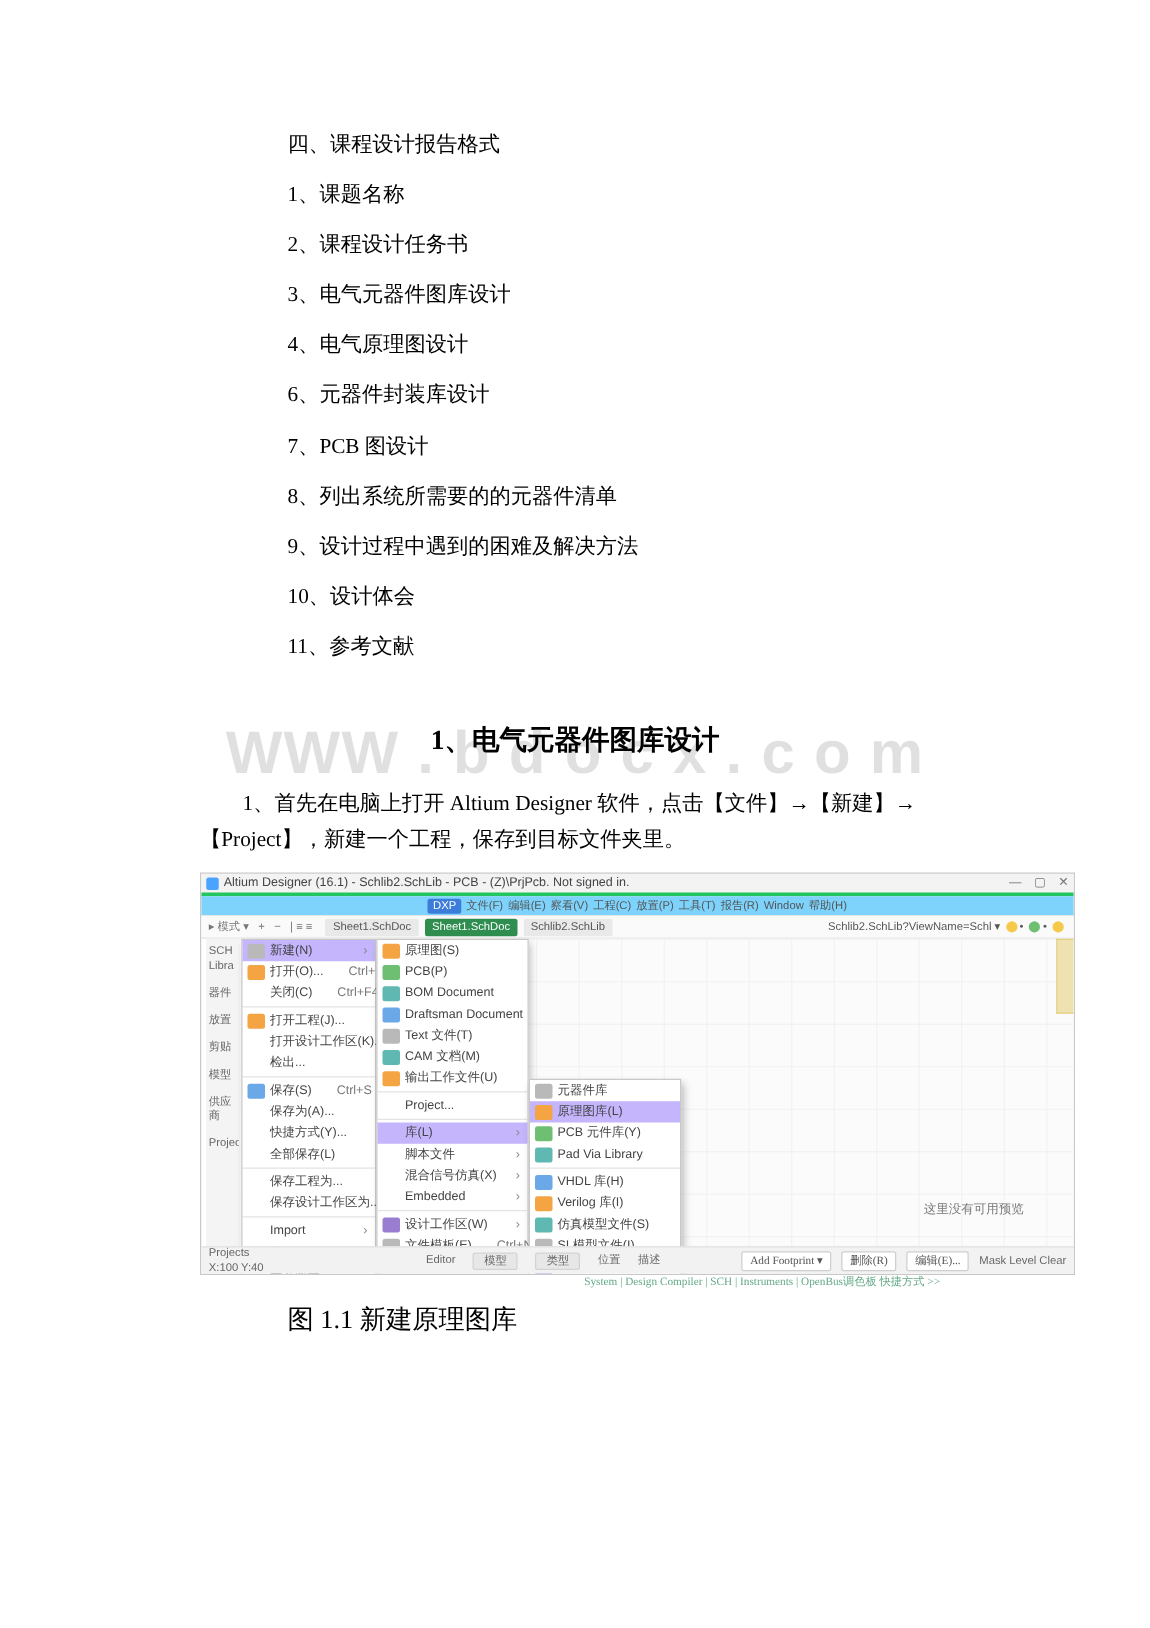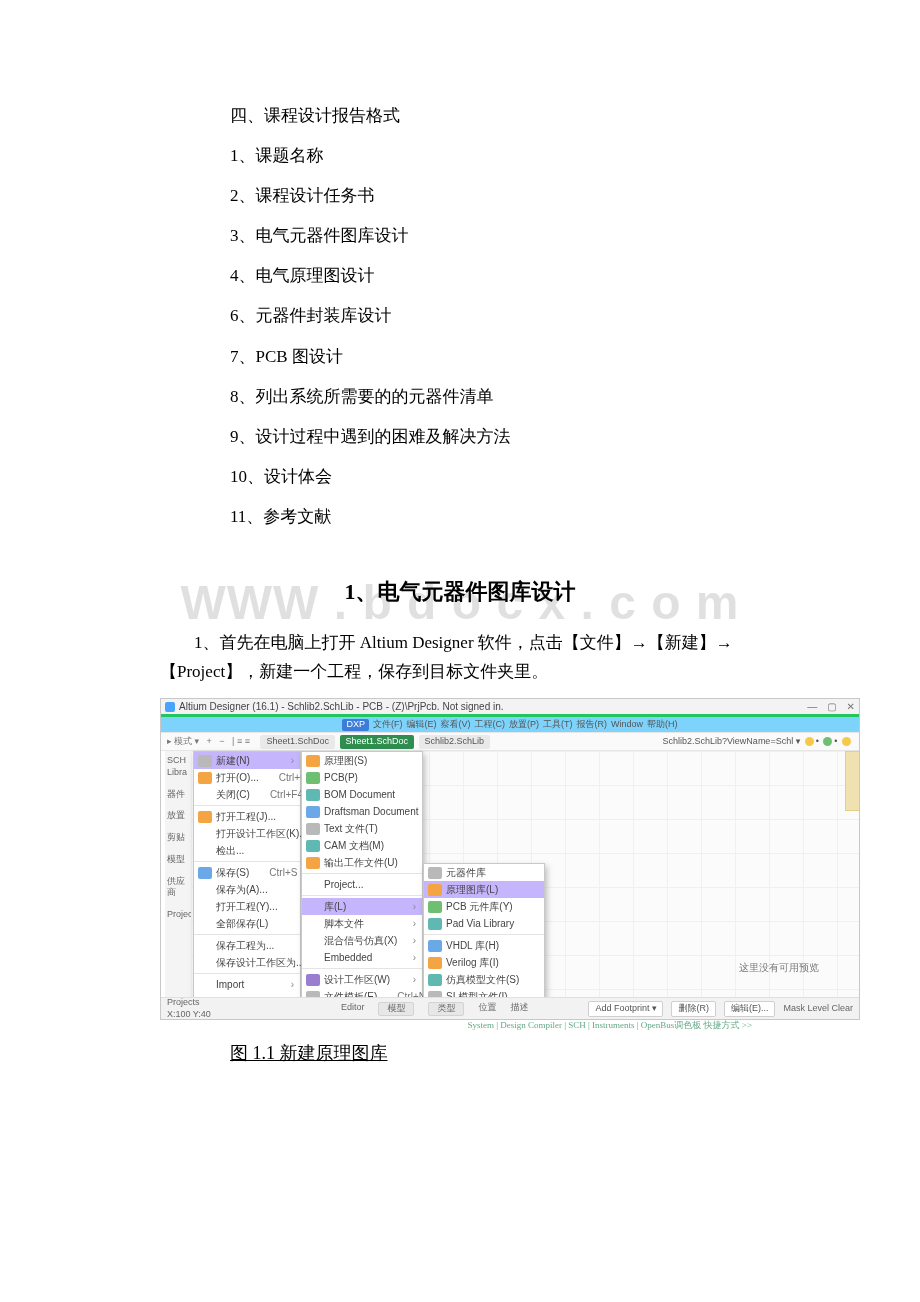--- a/index.html
+++ b/index.html
@@ -29,21 +29,21 @@
       color: rgba(0,0,0,0.12);
       font-family: Arial, sans-serif;
       font-size: 48px; font-weight: bold;
       letter-spacing: 1px;
       pointer-events: none;
       white-space: nowrap;
     }
     .chapter-head { position: relative; font-size: 22px; font-weight: bold; }
     .para { margin: 0 0 12px 0; text-indent: 2em; line-height: 1.7; }
     .figure { margin: 8px 0 0 0; }
-    .figure-caption { margin: 10px 0 0 70px; font-size: 18px; text-decoration: underline; }
+    .figure-caption { margin: 10px 0 0 70px; font-size: 21px; }
 
     
     .shot {
       width: 700px; height: 322px;
       margin: 4px 0 0 0;
       border: 1px solid #c8c8c8;
       background: #fff;
       font-family: "Microsoft YaHei", "PingFang SC", Arial, sans-serif;
       font-size: 10px; color: #444;
       position: relative; overflow: hidden;
@@ -93,21 +93,21 @@
     .ico.blue{background:#6aa8e8;} .ico.green{background:#6fbf73;} .ico.orange{background:#f4a442;}
     .ico.teal{background:#5fb8b1;} .ico.gray{background:#b9b9b9;} .ico.violet{background:#9a7dd1;}
 
     #menu-file { left:32px; top:0; width:108px; }
     #menu-new  { left:140px; top:0; width:122px; }
     #menu-lib  { left:262px; top:112px; width:122px; }
 
     .footer-bar { position:absolute; left:0; right:0; bottom:0; height:22px; background:#f2f2f2; border-top:1px solid #e0e0e0; display:flex; align-items:center; font-size:9px; color:#666; }
     .footer-bar .fb-left { padding-left:6px; }
     .footer-bar .fb-mid { flex:1; display:flex; gap:14px; padding-left:130px; }
-    .fb-btn { background:#fff; border:1px solid #cfcfcf; padding:1px 6px; border-radius:2px; color:#555; }
+    .fb-btn { background:#fff; border:1px solid #cfcfcf; padding:1px 6px; border-radius:2px; color:#555;font-family:Liberation Serif, serif; }
     .chip-gray { background:#e7e7e7; border:1px solid #d3d3d3; padding:0 8px; border-radius:2px; }
     .placeholder-note { position:absolute; right:40px; top:210px; font-size:10px; color:#777; }
   </style>
 </head>
 <body>
 <div class="page">
 
   <p class="section-title">四、课程设计报告格式</p>
   <div class="num-list">
     <p>1、课题名称</p>
@@ -222,21 +222,21 @@
           <div class="sep"></div>
           <div class="row">
               <span class="ico blue"></span>
               <span>保存(S)</span>
               <span class="sc">Ctrl+S</span>
             </div>
           <div class="row">
               <span>保存为(A)...</span>
             </div>
           <div class="row">
-              <span>打开工程(Y)...</span>
+              <span>快捷方式(Y)...</span>
             </div>
           <div class="row">
               <span>全部保存(L)</span>
             </div>
           <div class="sep"></div>
           <div class="row">
               <span>保存工程为...</span>
             </div>
           <div class="row">
               <span>保存设计工作区为...</span>

